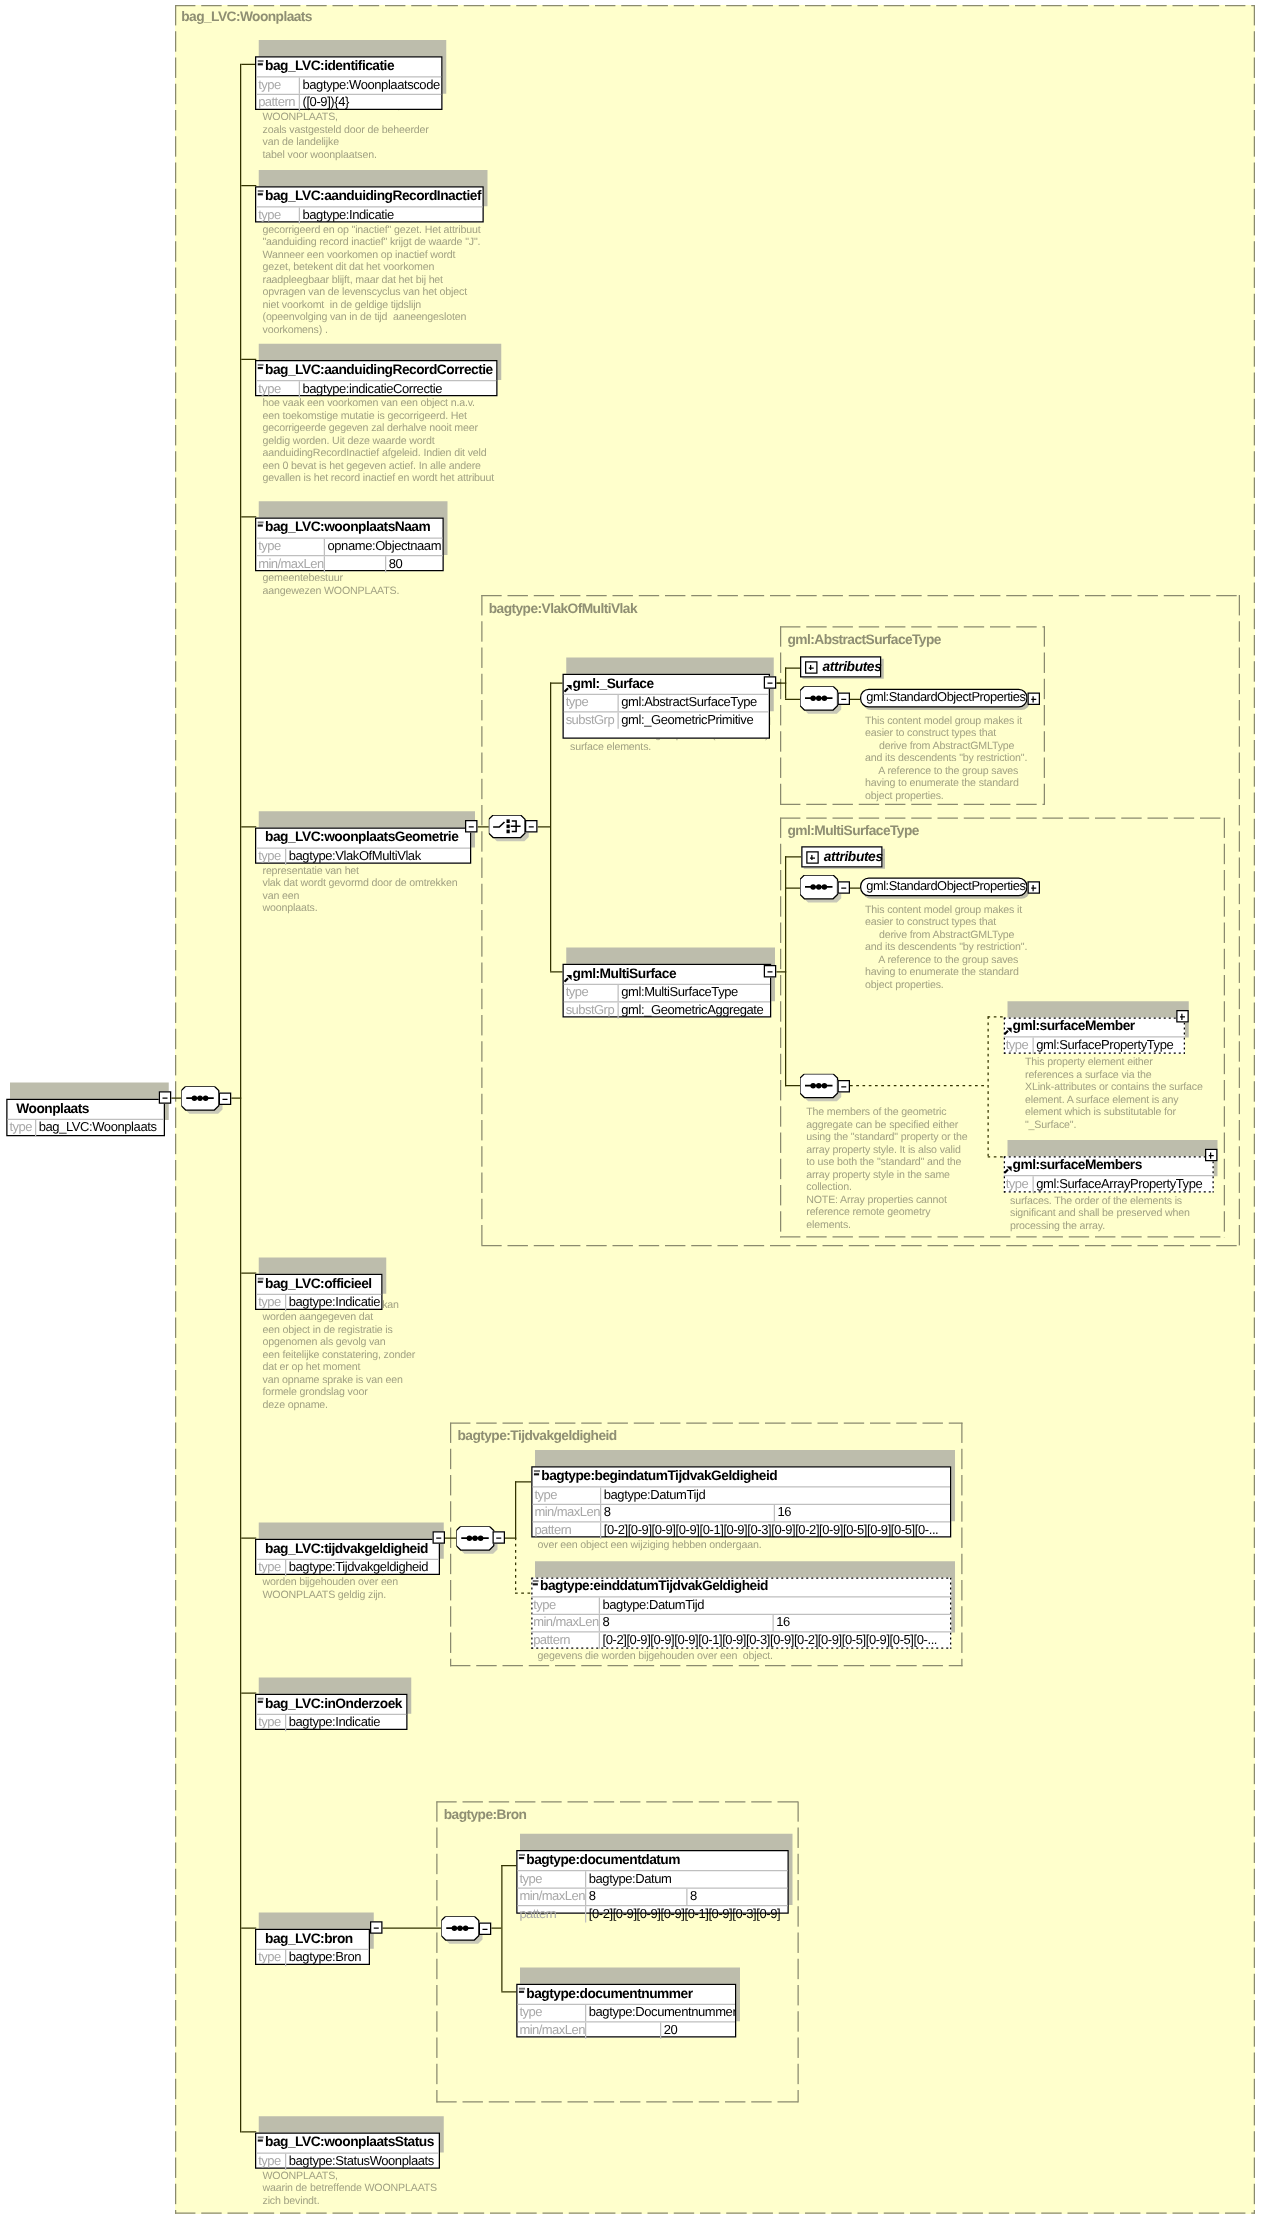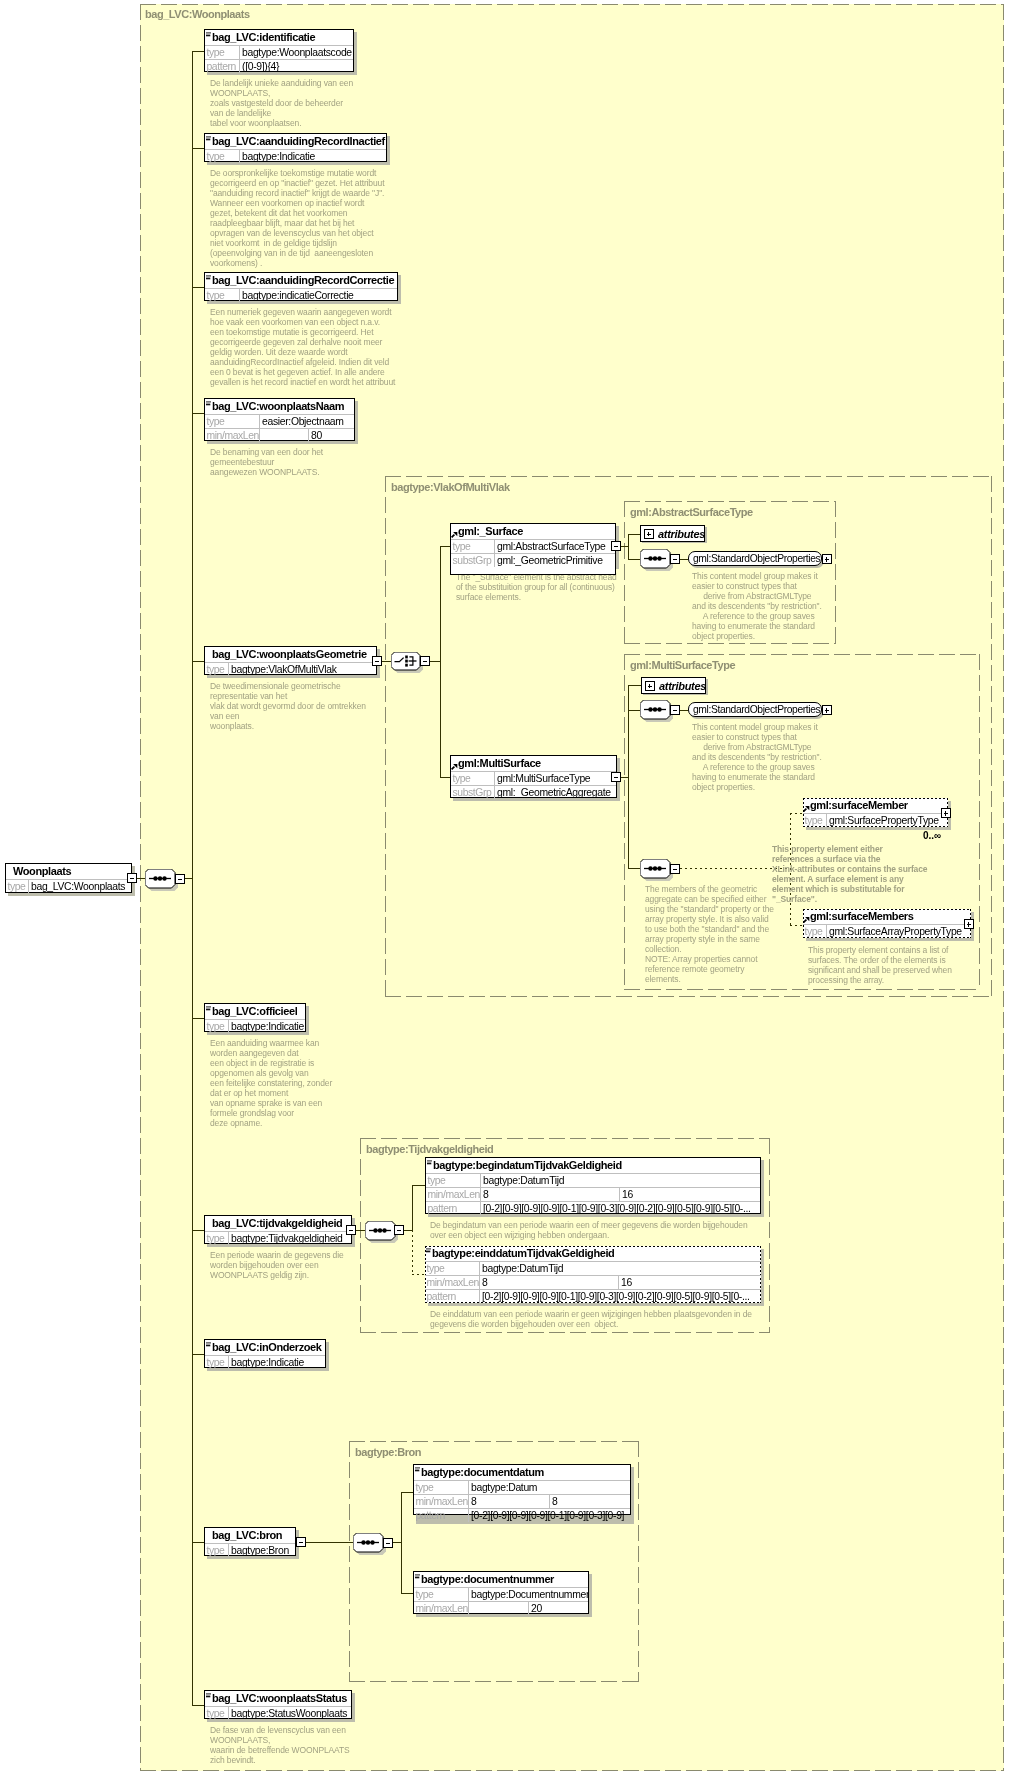--- a/index.html
+++ b/index.html
@@ -10,21 +10,21 @@
        background-image:
          linear-gradient(to right,#8a8a6e 0,#8a8a6e 16px,transparent 16px,transparent 21px),
          linear-gradient(to right,#8a8a6e 0,#8a8a6e 16px,transparent 16px,transparent 21px),
          linear-gradient(to bottom,#8a8a6e 0,#8a8a6e 16px,transparent 16px,transparent 21px),
          linear-gradient(to bottom,#8a8a6e 0,#8a8a6e 16px,transparent 16px,transparent 21px),
          linear-gradient(#ffffcc,#ffffcc);
        background-size:21px 1px,21px 1px,1px 21px,1px 21px,100% 100%;
        background-position:left top,left bottom,left top,right top,0 0;
        background-repeat:repeat-x,repeat-x,repeat-y,repeat-y,no-repeat;}
   .grp-lbl{position:absolute;font-size:11px;font-weight:bold;letter-spacing:-0.45px;color:#8f8f73;white-space:nowrap;line-height:11px;}
-  .eb{position:absolute;box-sizing:border-box;background:#fff;border:1px solid #000;}
+  .eb{position:absolute;box-sizing:border-box;background:#fff;border:1px solid #000;margin-top:16px;}
   .sh{position:absolute;background:#bdbdac;}
   .eb-hdr{position:relative;box-sizing:border-box;height:15px;font-size:11px;font-weight:bold;letter-spacing:-0.4px;
           line-height:15px;white-space:nowrap;color:#000;overflow:hidden;}
   .eb-row{box-sizing:border-box;height:14px;border-top:1px solid #bfbfbf;display:flex;
           font-size:10.4px;letter-spacing:-0.33px;line-height:13px;white-space:nowrap;}
   .ck{box-sizing:border-box;color:#a8a8a8;padding-left:1.5px;letter-spacing:-0.42px;border-right:1px solid #bfbfbf;overflow:hidden;flex:none;}
   .cv{box-sizing:border-box;color:#000;padding-left:2px;overflow:hidden;flex:1;}
   .cv.mid{border-right:1px solid #bfbfbf;flex:none;}
   .ico-attr{position:absolute;left:1px;top:2px;width:5px;height:5px;line-height:0;}
   .ico-ref{position:absolute;left:0px;top:8px;width:7px;height:6px;line-height:0;}
@@ -164,21 +164,21 @@
     <div class="eb" style="left:204px;top:398px;width:151px;height:43px;z-index:3">
       <div class="eb-hdr">
         <span class="ico-attr"><svg width="5" height="5" viewBox="0 0 5 5">
             <rect x="0" y="0" width="5" height="1.7" fill="#7a7a7a"></rect>
             <rect x="0" y="2.6" width="4.3" height="1.7" fill="#151515"></rect>
           </svg></span>
         <span style="position:absolute;left:7px;top:0">bag_LVC:woonplaatsNaam</span>
       </div>
       <div class="eb-row">
         <span class="ck" style="width:55px">type</span>
-        <span class="cv">easier:Objectnaam</span>
+        <span class="cv">opname:Objectnaam</span>
       </div>
       <div class="eb-row">
         <span class="ck" style="width:55px">min/maxLen</span>
         <span class="cv mid" style="width:49px"></span>
         <span class="cv">80</span>
       </div>
     </div>
 <div class="doc" style="left:210px;top:447px;">De benaming van een door het
 gemeentebestuur
 aangewezen WOONPLAATS.</div>
@@ -478,21 +478,21 @@
       <div class="eb-row">
         <span class="ck" style="width:24px">type</span>
         <span class="cv">gml:SurfacePropertyType</span>
       </div>
     </div>
 <div class="tog p" style="left:941px;top:808px">
       <i></i>
       <i class="v"></i>
     </div>
 <div class="occ" style="left:923px;top:830px">0..∞</div>
-<div class="doc" style="left:772px;top:844px;font-weight:bold;">This property element either
+<div class="doc" style="left:820px;top:844px;">This property element either
 references a surface via the
 XLink-attributes or contains the surface
 element. A surface element is any
 element which is substitutable for
 "_Surface".</div>
 <div class="sh" style="left:806px;top:912px;width:168px;height:29px;z-index:2"></div>
     <div class="eb" style="left:803px;top:909px;width:168px;height:29px;border:none;background-image:linear-gradient(to right,#000 0,#000 2px,transparent 2px,transparent 4px),linear-gradient(to right,#000 0,#000 2px,transparent 2px,transparent 4px),linear-gradient(to bottom,#000 0,#000 2px,transparent 2px,transparent 4px),linear-gradient(to bottom,#000 0,#000 2px,transparent 2px,transparent 4px);background-size:4px 1px,4px 1px,1px 4px,1px 4px;background-position:left top,left bottom,left top,right top;background-repeat:repeat-x,repeat-x,repeat-y,repeat-y;z-index:3">
       <div class="eb-hdr">
         <span class="ico-ref"><svg width="7" height="6" viewBox="0 0 7 6">
             <path d="M0.6 5.4 L3.4 2.6" stroke="#000" stroke-width="1.7" fill="none"></path>

